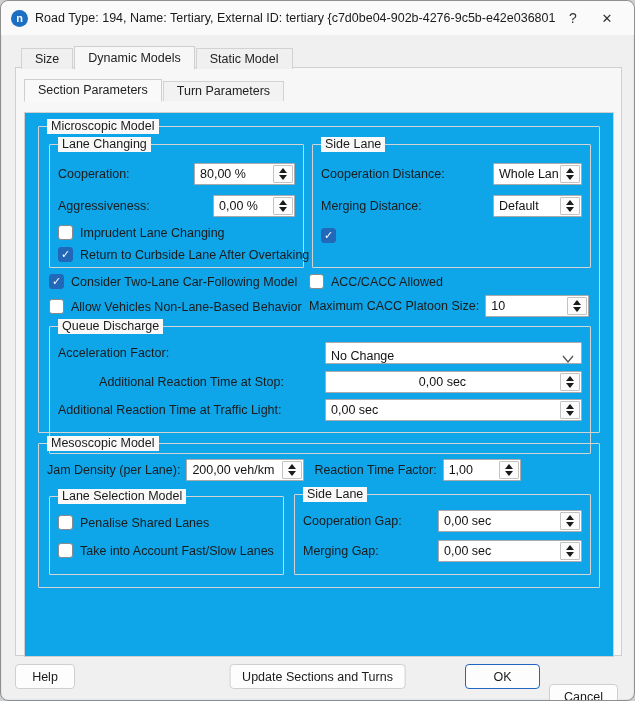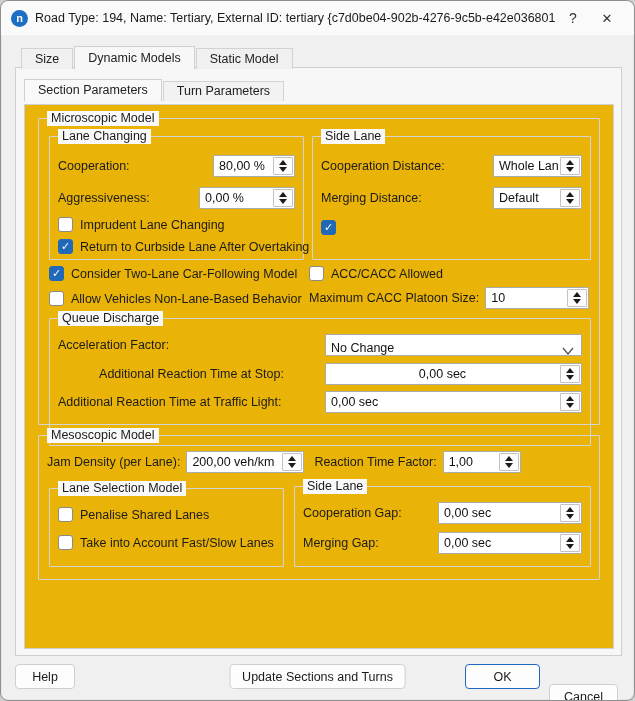--- a/index.html
+++ b/index.html
@@ -18,21 +18,21 @@
   .tab{height:21px;padding:2px 13px 3px;font-size:12.5px;color:#222;background:#f0f0f0;
        border:1px solid #d2d2d2;border-bottom:none;margin-right:1px;display:flex;align-items:center;}
   .tab.active{height:24px;background:#f7f7f7;border:1px solid #cfcfcf;border-bottom:1px solid #f7f7f7;position:relative;top:1px;z-index:4;}
   
   .outer-pane{position:absolute;left:14px;top:66px;width:607px;height:589px;background:#f7f7f7;border:1px solid #cfcfcf;}
   
   .subtabbar{position:absolute;left:8px;top:10px;display:flex;align-items:flex-end;z-index:3;}
   .subtab{height:20px;padding:2px 13px 3px;font-size:12.5px;color:#222;background:#f2f2f2;
           border:1px solid #d2d2d2;border-bottom:none;margin-right:1px;display:flex;align-items:center;}
   .subtab.active{height:23px;background:#f9f9f9;border:1px solid #cfcfcf;border-bottom:1px solid #f9f9f9;position:relative;top:1px;z-index:4;}
-  .inner-pane{position:absolute;left:8px;top:36px;width:590px;height:545px;background:#eab308;border:1px solid #cfcfcf;}
+  .inner-pane{position:absolute;left:8px;top:44px;width:590px;height:545px;background:#0ea5e9;border:1px solid #cfcfcf;}
   
   .group{position:relative;border:1px solid #d4d4d4;border-radius:1px;}
   .group>.gtitle{position:absolute;top:-8px;left:8px;background:#f9f9f9;padding:0 4px;font-size:12.5px;color:#1b1b1b;line-height:15px;}
   .g-micro{position:absolute;left:13px;top:13px;width:562px;height:307px;}
   .g-meso{position:absolute;left:13px;top:330px;width:562px;height:145px;}
   .g-lane-changing{position:absolute;left:10px;top:17px;width:255px;height:124px;}
   .g-side-lane{position:absolute;left:273px;top:17px;width:279px;height:124px;}
   .g-queue{position:absolute;left:10px;top:199px;width:542px;height:128px;padding-left:7px;}
   .g-lane-sel{position:absolute;left:10px;top:52px;width:235px;height:79px;}
   .g-side-meso{position:absolute;left:255px;top:50px;width:297px;height:81px;}
@@ -91,31 +91,31 @@
 
     <div class="inner-pane">
 
       <div class="group g-micro">
         <span class="gtitle">Microscopic Model</span>
 
         <div class="group g-lane-changing">
           <span class="gtitle">Lane Changing</span>
           <div class="row" style="position:absolute;left:8px;right:8px;top:18px;">
             <span class="lbl" style="flex:1;">Cooperation:</span>
-            <div class="spin" style="width:82px;">
+            <div class="spin" style="width:101px;">
               <span class="val">80,00 %</span>
               <span class="btns">
                   <i class="tri-up"></i>
                   <i class="tri-down"></i>
                 </span>
             </div>
           </div>
           <div class="row" style="position:absolute;left:8px;right:8px;top:50px;">
             <span class="lbl" style="flex:1;">Aggressiveness:</span>
-            <div class="spin" style="width:96px;">
+            <div class="spin" style="width:82px;">
               <span class="val">0,00 %</span>
               <span class="btns">
                   <i class="tri-up"></i>
                   <i class="tri-down"></i>
                 </span>
             </div>
           </div>
           <div class="checkrow" style="position:absolute;left:8px;top:80px;">
             <span class="checkbox"></span>
             <span class="lbl">Imprudent Lane Changing</span>

